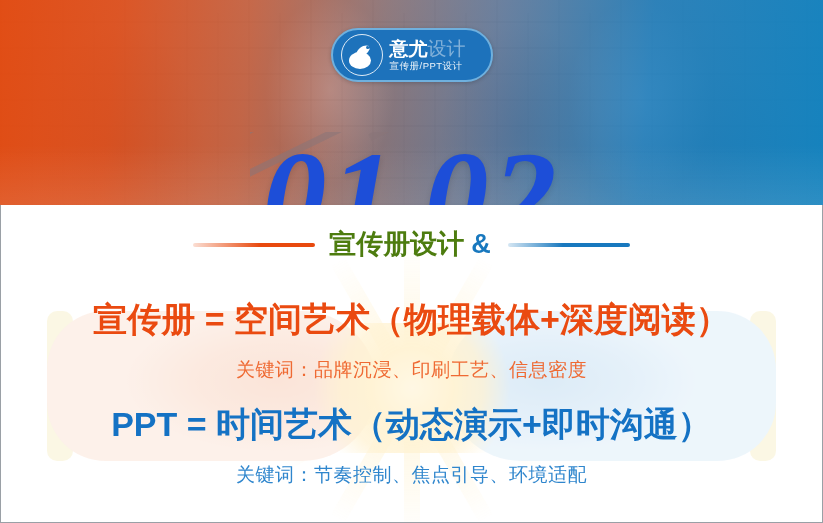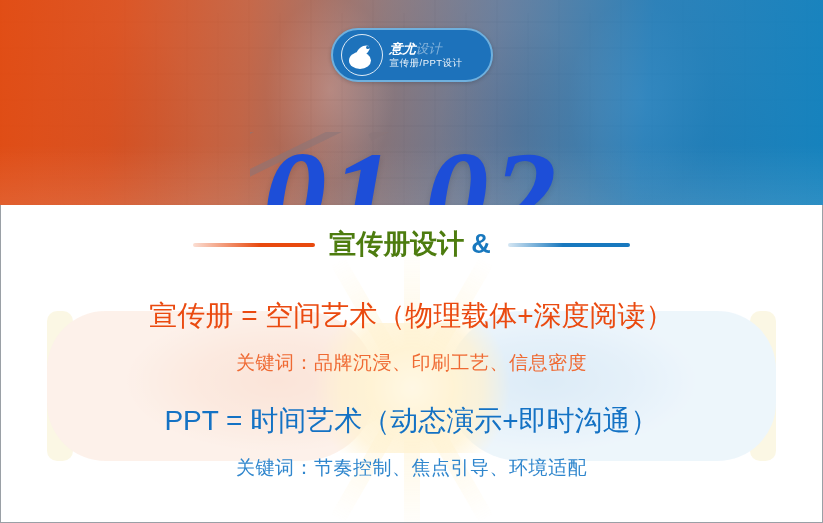--- a/index.html
+++ b/index.html
@@ -137,26 +137,25 @@
     width: 40px;
     height: 40px;
     flex: 0 0 40px;
     border-radius: 50%;
     border: 1.5px solid rgba(255,255,255,.85);
     position: relative;
     margin-right: 7px;
   }
   .logo-text { line-height: 1; }
   .logo-title {
-    font-size: 13px;
+    font-size: 19px;
     font-weight: 700;
     color: #ffffff;
     letter-spacing: 0px;
     white-space: nowrap;
-    font-style: italic;
   }
   .logo-title .faint { color: rgba(255,255,255,.45); font-weight: 400; }
   .logo-sub {
     margin-top: 3px;
     font-size: 9.5px;
     color: rgba(255,255,255,.92);
     letter-spacing: .5px;
     white-space: nowrap;
   }
 
@@ -280,22 +279,22 @@
   .hl-orange { color: #4d7c0f; }
   .hl-blue   { color: #1878be; }
   .hl-amp    { color: #1878be; padding: 0 7px; }
 
   
   .block { position: absolute; left: 0; right: 0; text-align: center; }
   .block-1 { top: 95px; }
   .block-2 { top: 200px; }
 
   .stmt {
-    font-size: 28px;
-    font-weight: 400;
+    font-size: 34px;
+    font-weight: 700;
     line-height: 1.15;
     letter-spacing: 0px;
     white-space: nowrap;
   }
   .stmt.orange { color: #ea4a10; }
   .stmt.blue   { color: #1472c4; }
 
   .keys {
     margin-top: 20px;
     font-size: 19px;

